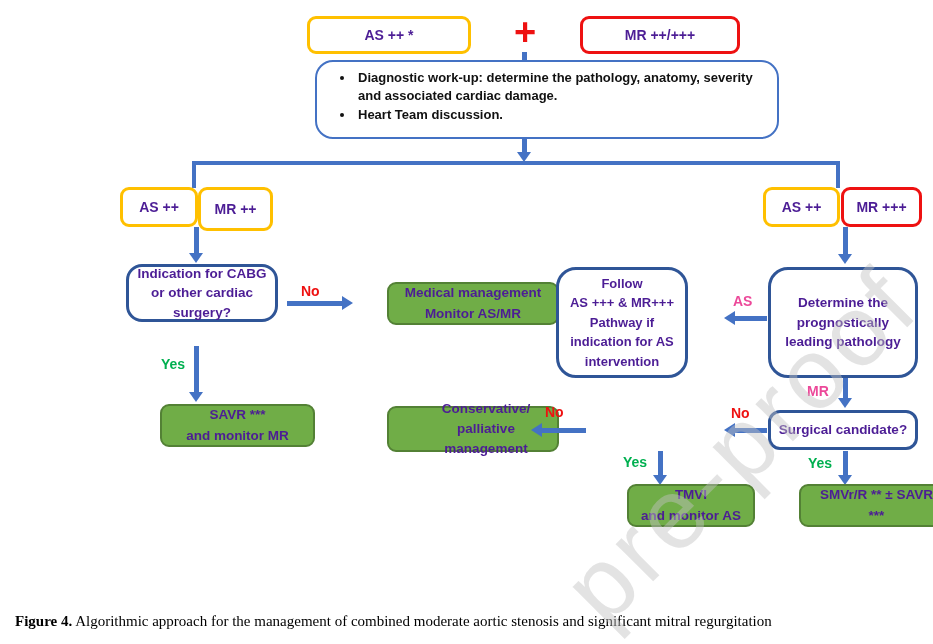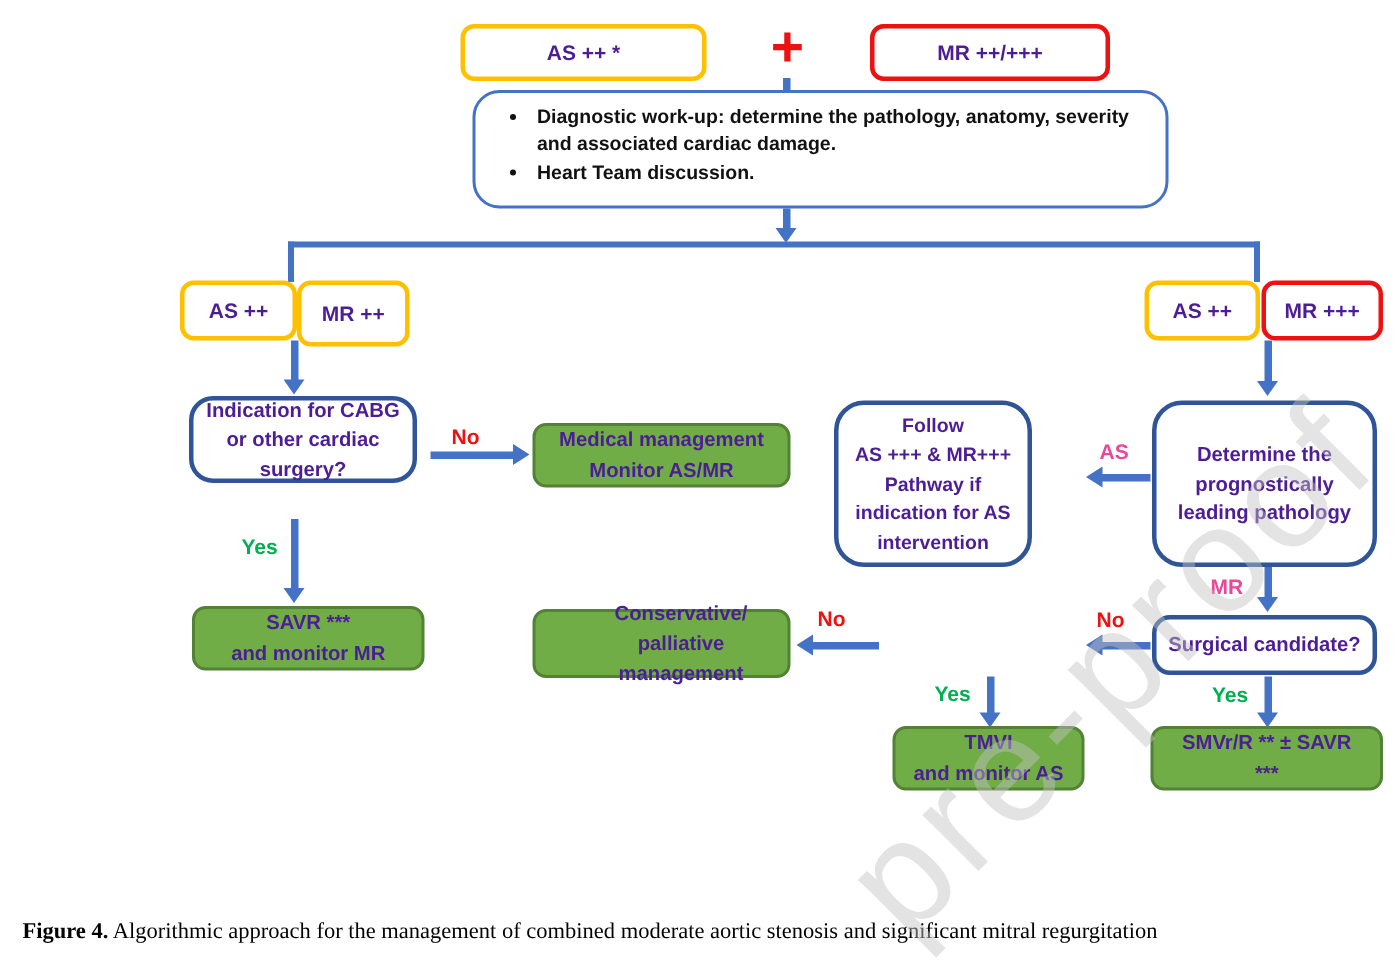--- a/index.html
+++ b/index.html
@@ -8,21 +8,21 @@
 
   
   .node{position:absolute;box-sizing:border-box;display:flex;align-items:center;
         justify-content:center;text-align:center;font-weight:700;color:#4c1d95;
         background:#fff;white-space:pre-line;}
   .tag{border:3px solid var(--yellow);border-radius:9px;font-size:14px;}
   .tag.redb{border-color:var(--red);}
   .q{border:3px solid var(--blue-dark);border-radius:16px;font-size:13.5px;line-height:1.45;}
   .q.small{border-radius:12px;}
   .green{background:var(--green);border:2px solid var(--green-dark);border-radius:9px;
-         font-size:13.5px;line-height:1.5;}
+         font-size:13.5px;line-height:1.5;margin-left:32px;}
   .workup{position:absolute;box-sizing:border-box;border:2.5px solid var(--blue-mid);
           border-radius:14px;background:#fff;font-weight:700;font-size:13px;color:#111;
           padding:7px 10px 4px 16px;}
   .workup ul{margin:0;padding-left:22px;}
   .workup li{text-align:left;line-height:1.42;padding-left:3px;}
 
   
   .shaft{position:absolute;background:var(--blue-mid);}
   .head{position:absolute;width:0;height:0;}
   .head.down{border-left:7px solid transparent;border-right:7px solid transparent;

